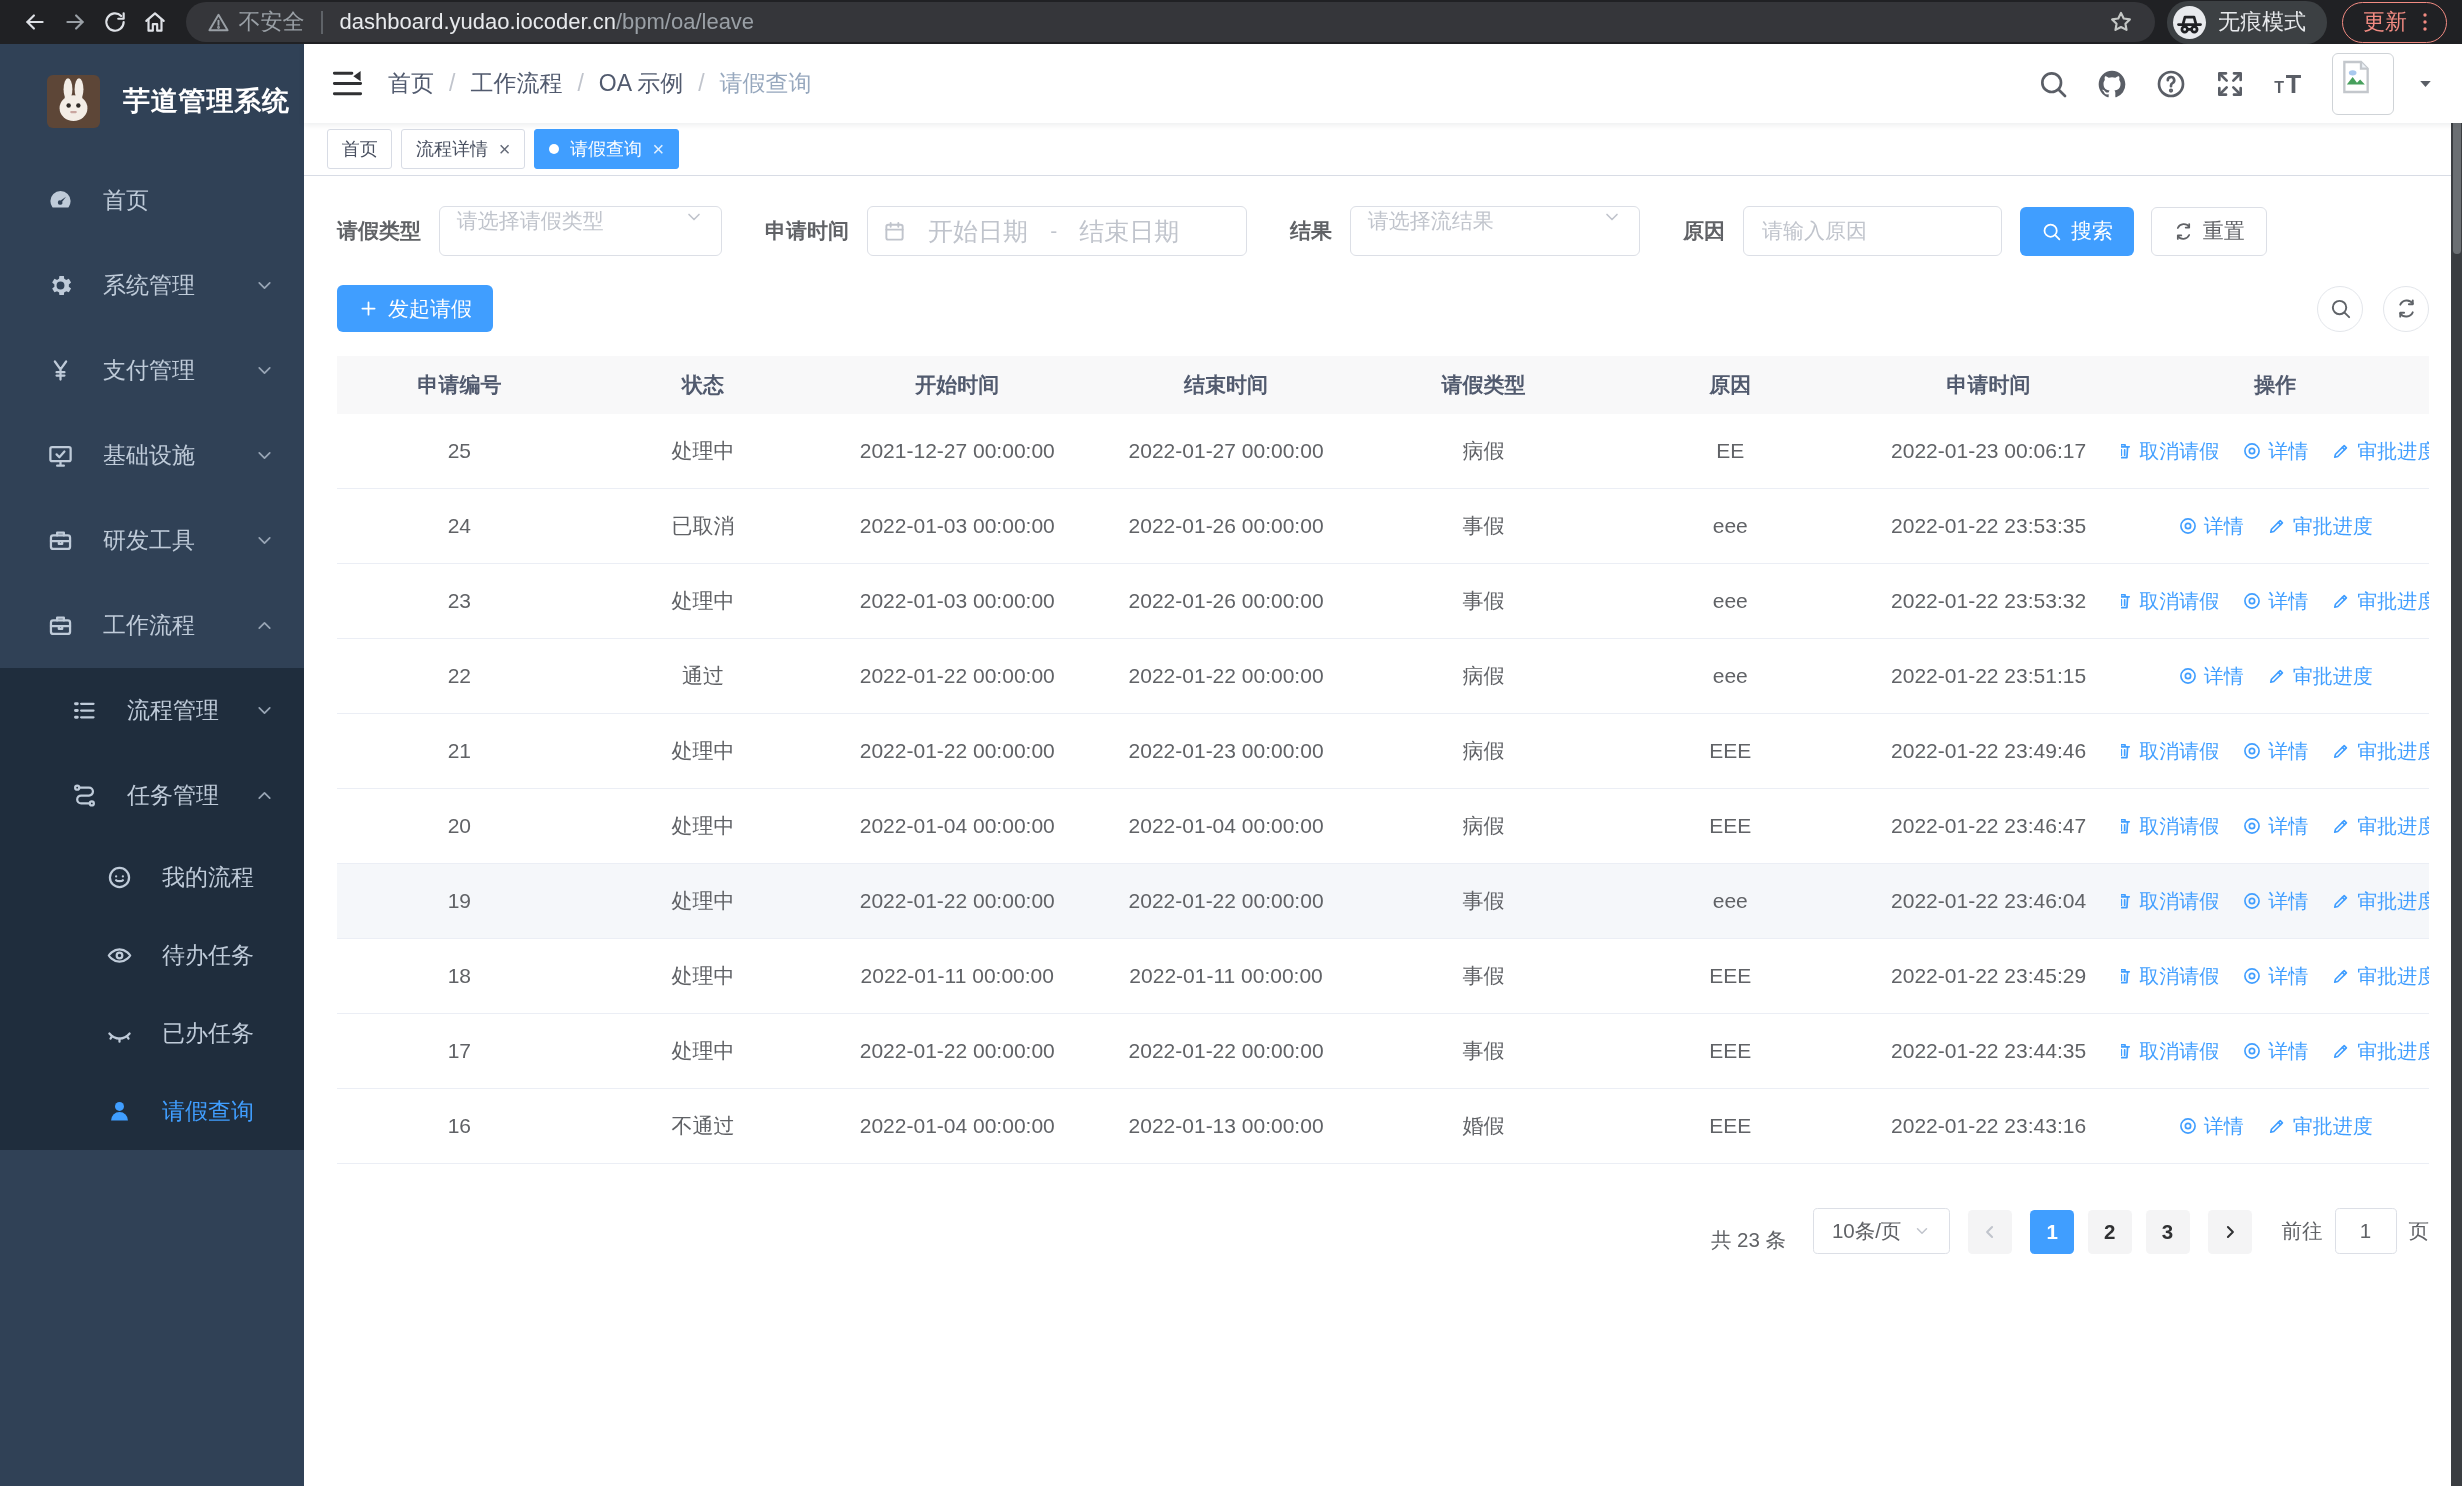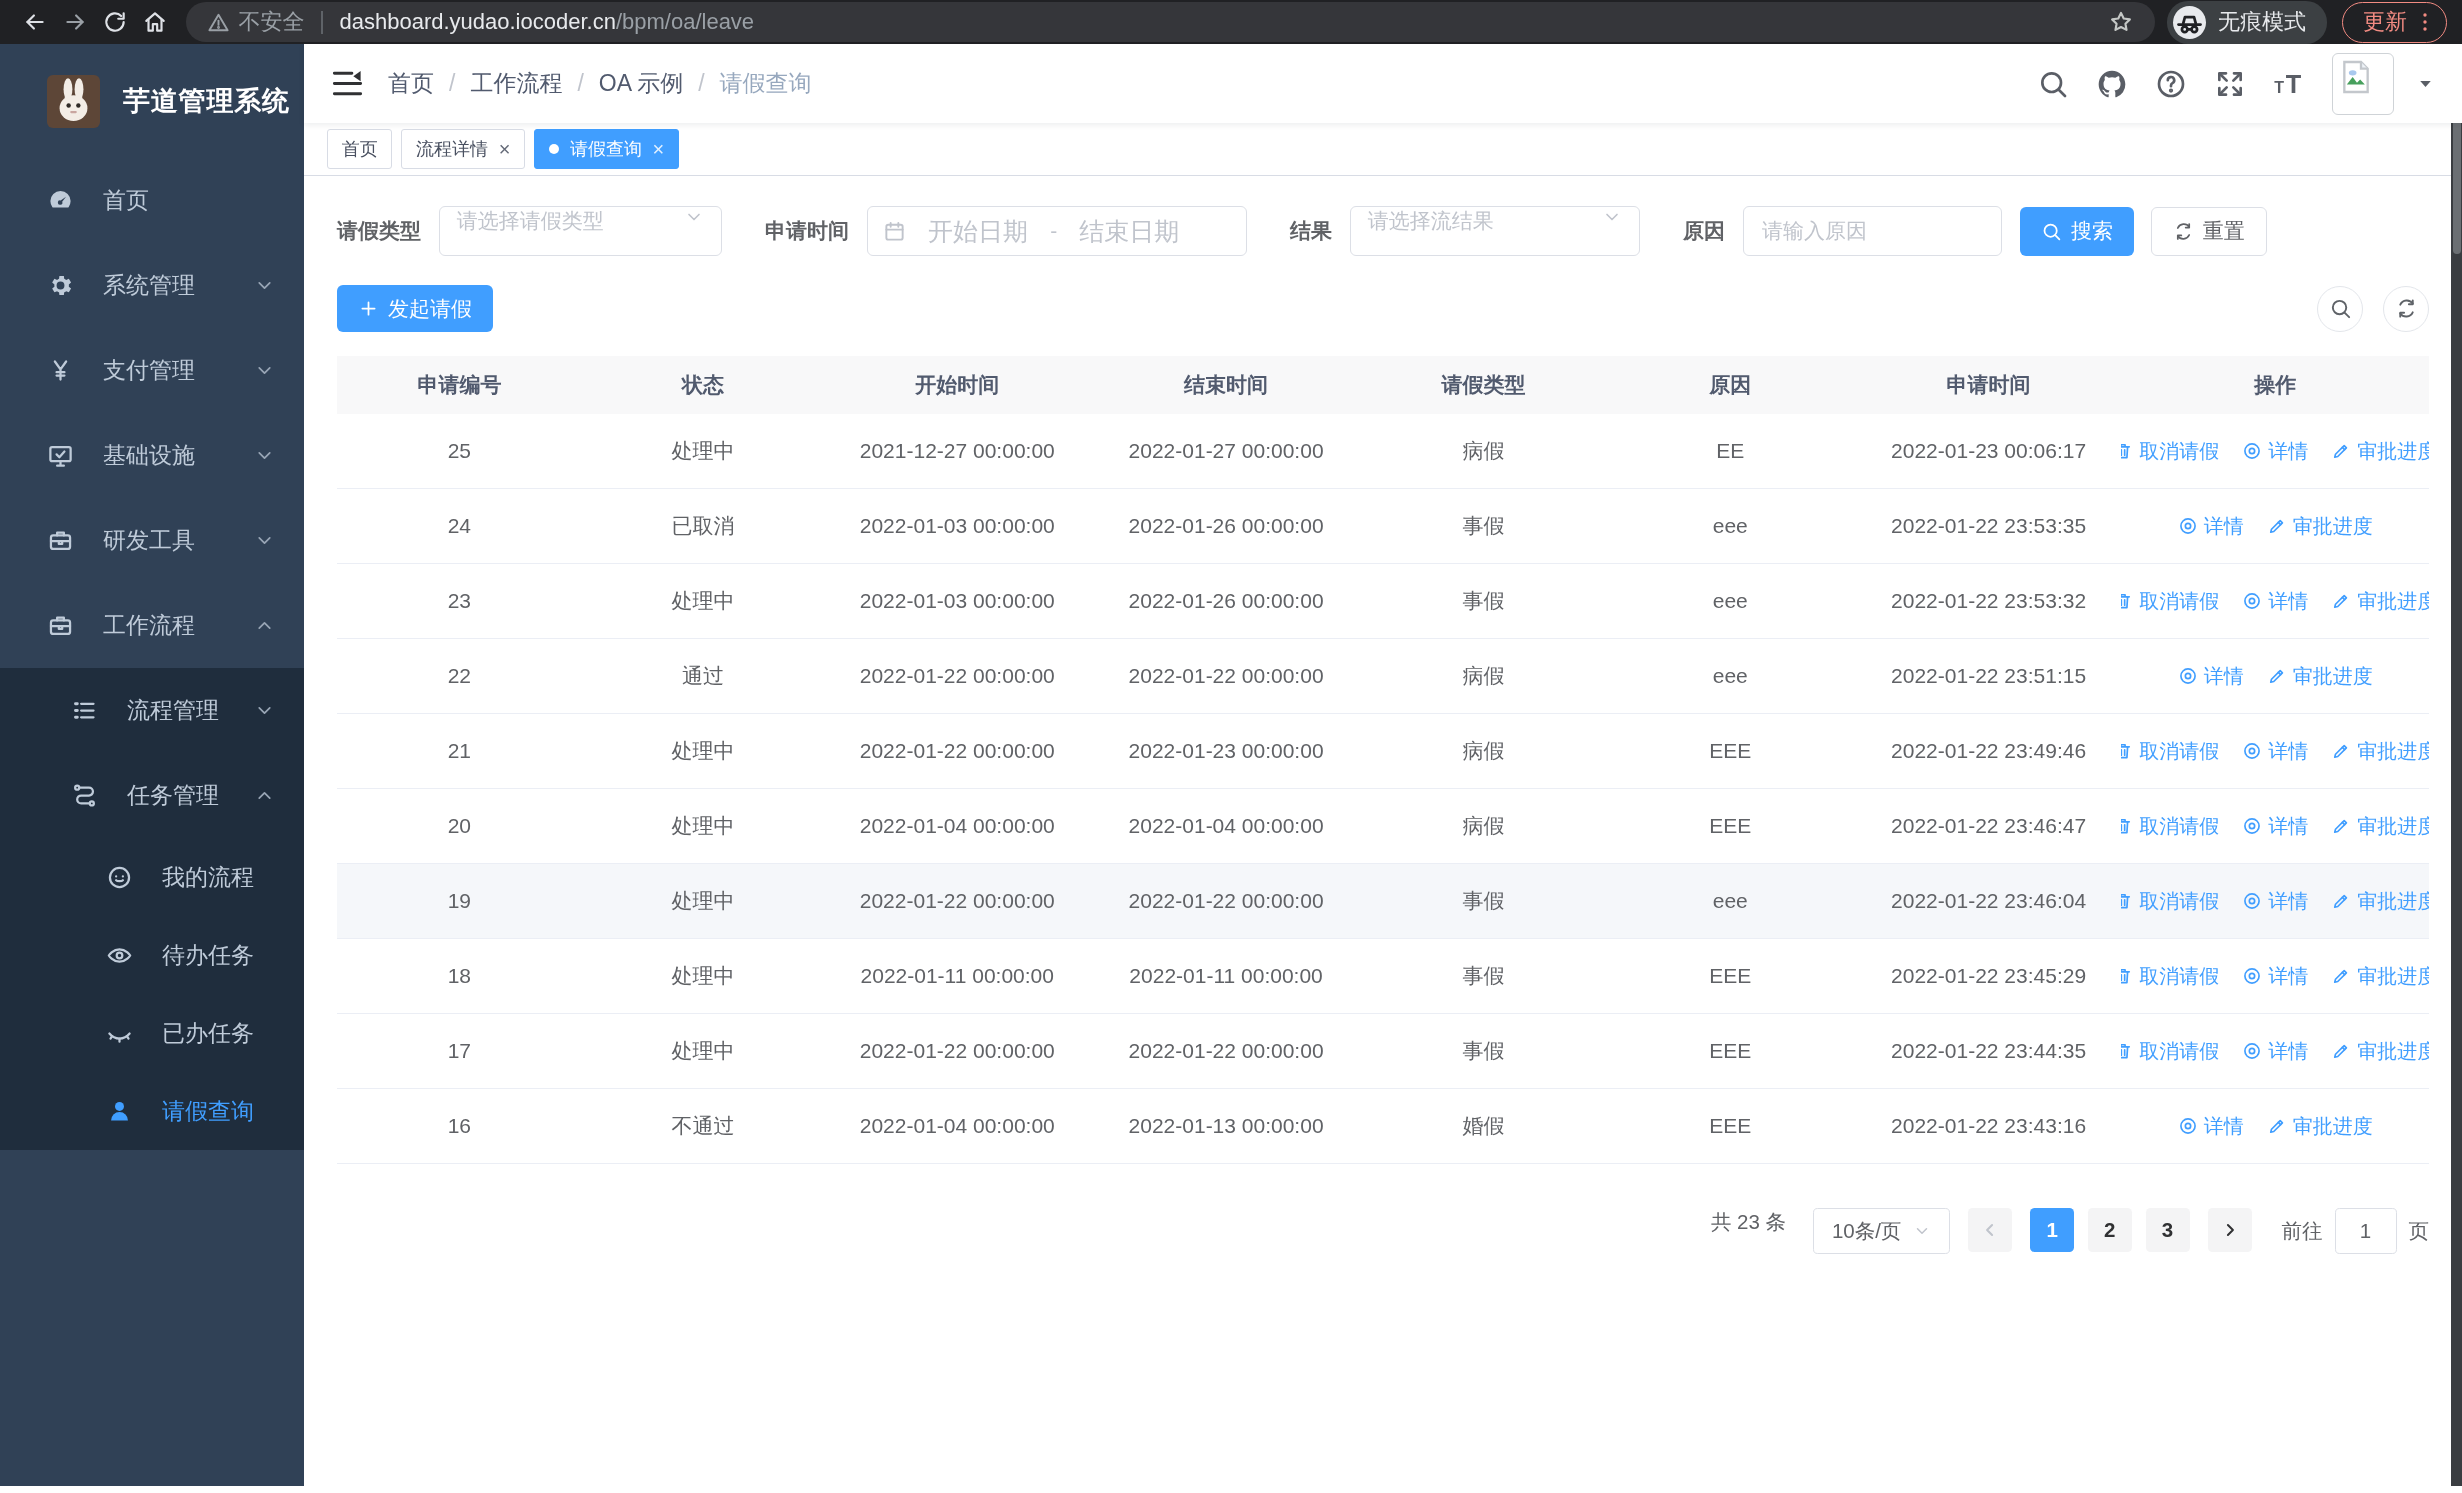--- a/index.html
+++ b/index.html
@@ -95,21 +95,21 @@
   .table { margin-top:24px; width:100%; }
   .t-head { display:flex; background:#f8f8f9; height:58px; align-items:center; color:#515a6e; font-weight:bold; font-size:21px; }
   .t-row { display:flex; height:75px; align-items:center; border-bottom:1.5px solid #ebeef5; font-size:21px; color:#606266; background:#fff; }
   .t-row.hl { background:#f5f7fa; }
   .t-cell { text-align:center; padding:0 6px; overflow:hidden; white-space:nowrap; }
   .t-cell.actions { display:flex; justify-content:center; align-items:center; gap:23px; color:#409eff; font-size:20px; }
   .action { display:inline-flex; align-items:center; gap:6px; cursor:pointer; white-space:nowrap; }
   .action .ic { width:20px; height:20px; }
 
   
-  .pagination { display:flex; align-items:flex-start; justify-content:flex-end; margin-top:44px; font-size:20.5px; color:#606266; gap:18px; }
+  .pagination { display:flex; align-items:flex-end; justify-content:flex-end; margin-top:44px; font-size:20.5px; color:#606266; gap:18px; }
   .pg-total { margin-right:9px; }
   .pg-size { width:137px; height:46px; border:1.5px solid #dcdfe6; border-radius:4.6px; display:flex; align-items:center; justify-content:center; gap:12px; color:#606266; cursor:pointer; }
   .pg-size .chev { width:18px; height:18px; color:#c0c4cc; }
   .pg-btn { min-width:44px; height:44px; border-radius:4.6px; background:#f4f4f5; display:flex; align-items:center; justify-content:center; color:#303133; font-weight:bold; cursor:pointer; font-size:20.5px; }
   .pg-btn .ic { width:20px; height:20px; }
   .pg-btn.disabled { color:#c0c4cc; }
   .pg-btn.active { background:#409eff; color:#fff; }
   .pg-goto { display:flex; align-items:center; gap:12px; margin-left:12px; }
   .pg-input { width:62px; height:46px; border:1.5px solid #dcdfe6; border-radius:4.6px; text-align:center; font-size:20.5px; font-family:inherit; color:#606266; outline:none; }
 

